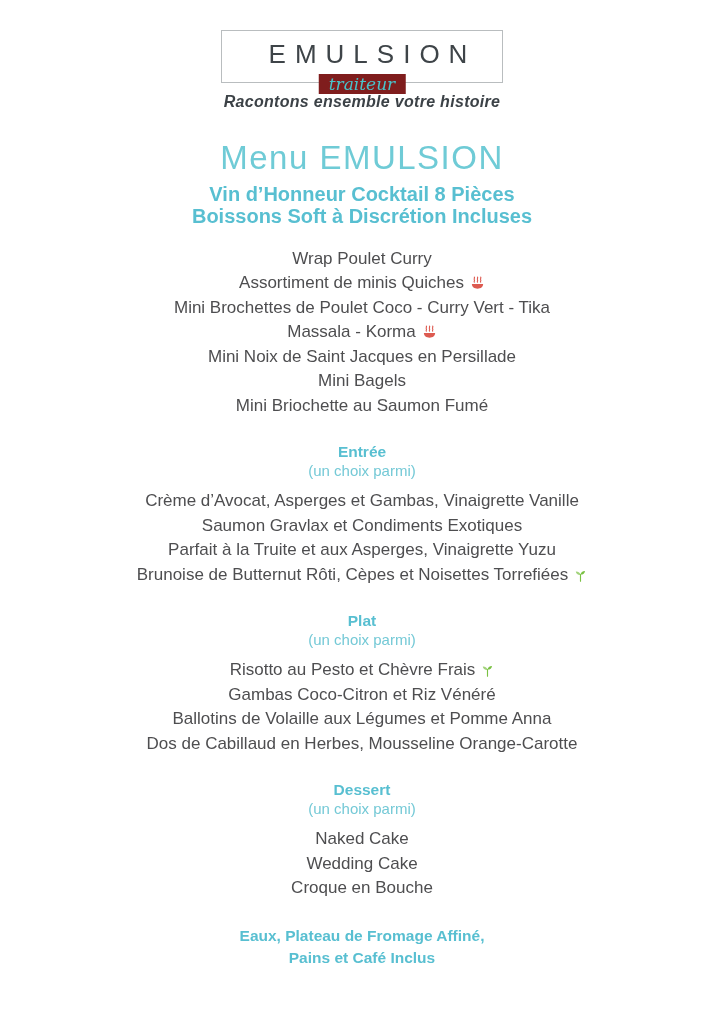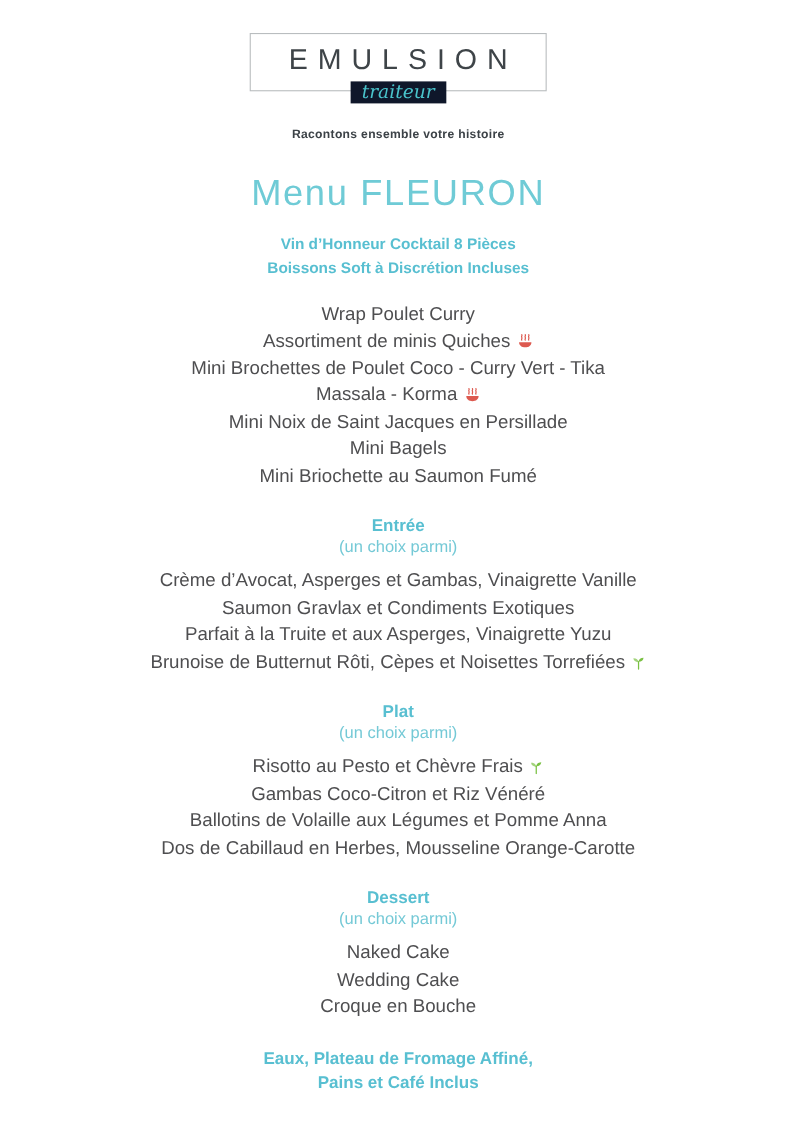--- a/index.html
+++ b/index.html
@@ -20,44 +20,44 @@
     color:var(--text);
   }
   .page{
     width:724px;height:1024px;overflow:hidden;
     text-align:center;padding-top:30px;
   }
   
   .logo-box{
     display:inline-block;position:relative;
     border:1px solid var(--logo-border);
-    padding:9px 26px 13px 26px;
+    padding:9px 26px 13px 38px;
   }
   .logo-name{
     font-size:26px;font-weight:400;color:var(--logo-ink);
     letter-spacing:9px;padding-left:9px; 
     line-height:1.1;
   }
   .logo-script{
     position:absolute;bottom:-12px;left:50%;transform:translateX(-50%);
-    background:#0f172a;padding:0 10px;white-space:nowrap;
+    background:#7f1d1d;padding:0 10px;white-space:nowrap;
     font-family:"DejaVu Serif","Liberation Serif",serif;
     font-style:italic;font-size:17px;color:#49c3cb;
   }
   .logo-tagline{
-    margin-top:33px;font-size:11px;font-weight:700;
-    color:#3c4247;letter-spacing:0.3px;
+    margin-top:10px;font-size:16px;font-weight:700;
+    color:#3c4247;letter-spacing:0.3px;font-style:italic;
   }
   
   .menu-title{
     margin:28px 0 0 0;font-size:33px;font-weight:400;
     letter-spacing:1.5px;color:var(--teal-light);
   }
   .intro{
-    margin-top:16px;font-size:14px;font-weight:700;
+    margin-top:6px;font-size:20px;font-weight:700;
     line-height:22px;color:var(--teal);
   }
   
   ul.items{list-style:none;margin:20px 0 0 0;padding:0;}
   ul.items li{
     font-size:17px;line-height:24.5px;color:var(--text);
     white-space:nowrap;
   }
   .dish-icon{display:inline-block;margin-left:6px;vertical-align:-2px;line-height:0;}
   .dish-icon.hot{color:var(--hot-icon);}
@@ -84,21 +84,21 @@
 <div class="page">
 
   <header>
     <div class="logo-box">
       <div class="logo-name">EMULSION</div>
       <div class="logo-script">traiteur</div>
     </div>
     <div class="logo-tagline">Racontons ensemble votre histoire</div>
   </header>
 
-  <h1 class="menu-title">Menu FLEURON</h1>
+  <h1 class="menu-title">Menu EMULSION</h1>
 
   <div class="intro">
     <div>Vin d’Honneur Cocktail 8 Pièces</div>
     <div>Boissons Soft à Discrétion Incluses</div>
   </div>
 
   <ul class="items" id="cocktail-list">
       <li><span>Wrap Poulet Curry</span></li>
       <li><span>Assortiment de minis Quiches</span><span class="dish-icon hot"><svg width="15" height="14" viewBox="0 0 16 15" aria-hidden="true">
             <path d="M2 8.6 C2 11.9 4.6 13.6 8 13.6 C11.4 13.6 14 11.9 14 8.6 Z" fill="currentColor"></path>

